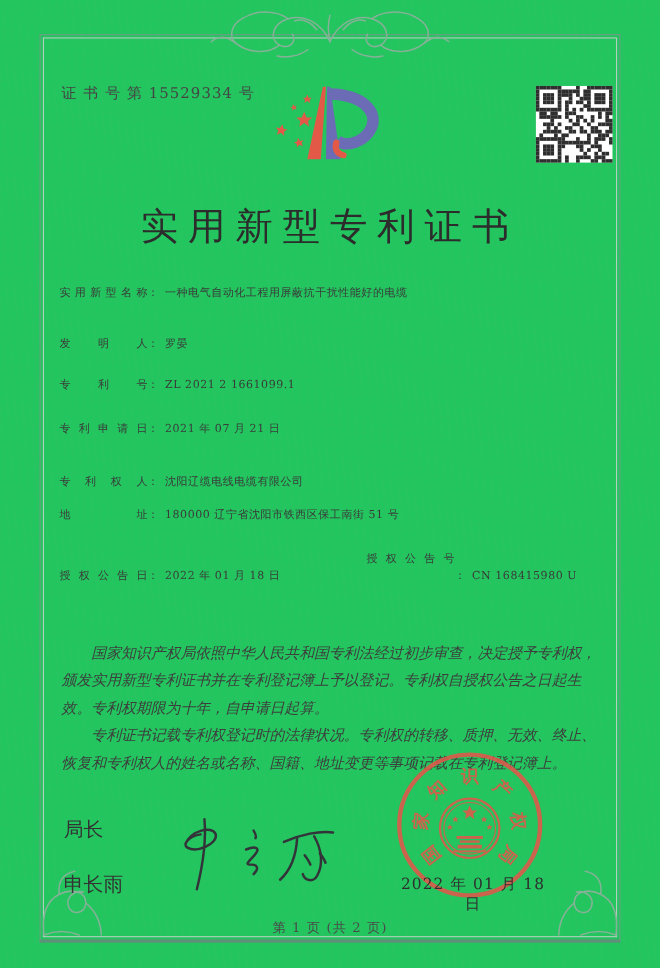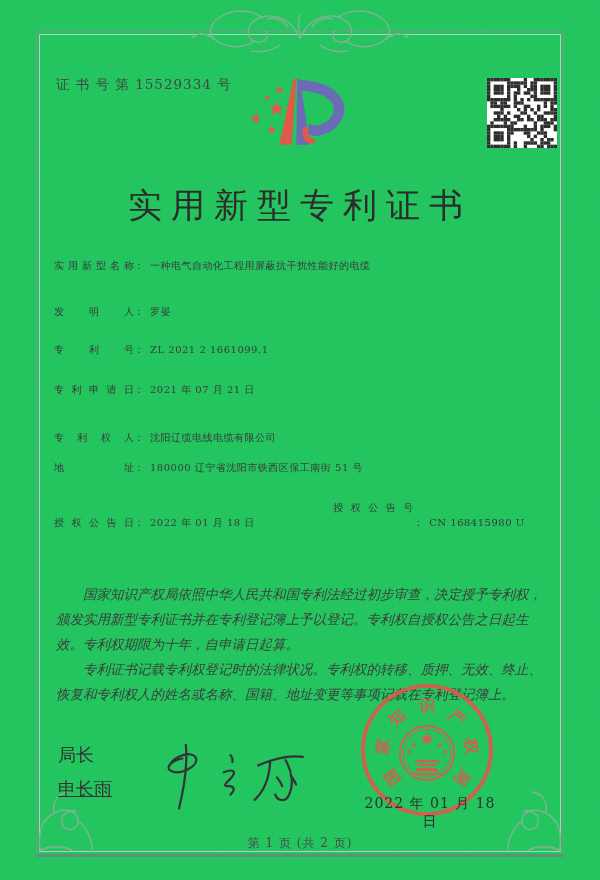--- a/index.html
+++ b/index.html
@@ -19,21 +19,21 @@
   .frow{left:54px;width:500px;font-size:10px;color:#3a3a3a;white-space:nowrap;}
   .flabel{display:inline-block;width:80px;text-align:justify;text-align-last:justify;
           text-justify:inter-character;vertical-align:top;}
   .colon{display:inline-block;margin-right:6px;}
   .fvalue{letter-spacing:.5px;}
   .grant-g1{display:inline-block;width:276px;margin-top:15px;}
   .paras{left:56px;top:534px;width:492px;font-size:13.5px;line-height:1.85;
          font-style:italic;color:#3d3d3d;margin-top:48px;}
   .paras p{margin:0;text-indent:2em;}
   .signer{left:58px;top:746px;font-size:18px;line-height:1;color:#333;}
-  .signer .name{margin-top:16px;text-decoration:underline;}
+  .signer .name{margin-top:32px;}
   .sealdate{left:360px;top:795px;width:140px;text-align:center;font-size:14px;
             color:#2f2f2f;letter-spacing:1px;}
   .footer{left:0;top:835px;width:100%;text-align:center;font-size:12px;color:#4a4a4a;
           letter-spacing:1px;}
   svg{display:block;}
 </style>
 </head>
 <body>
 
 <div class="page">

